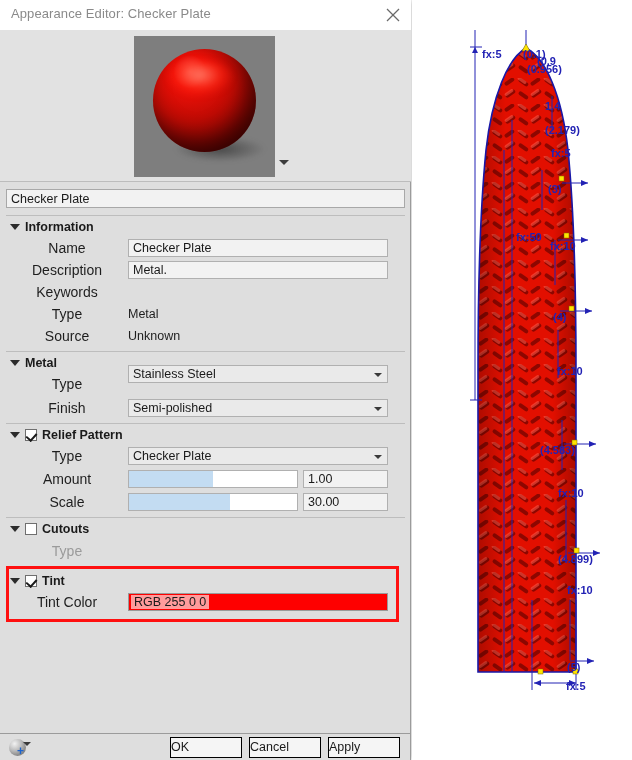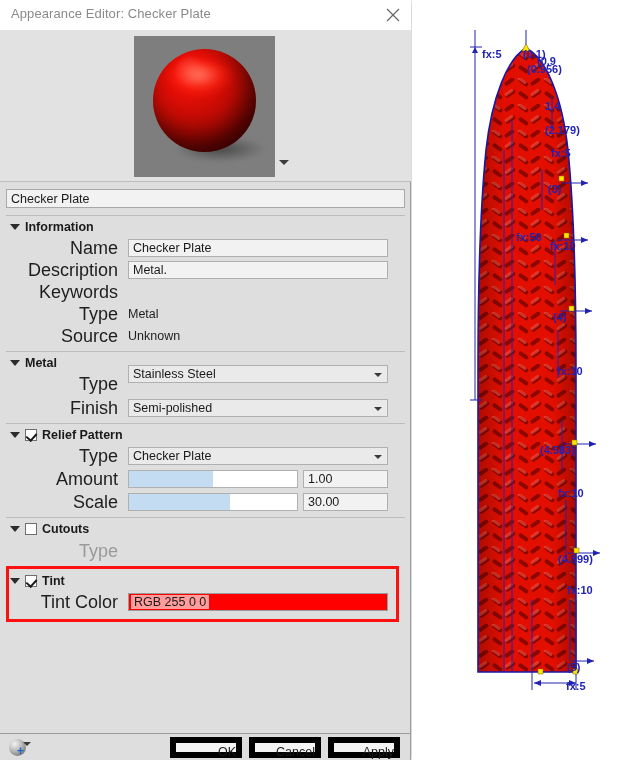--- a/index.html
+++ b/index.html
@@ -99,22 +99,22 @@
   }
   .chk.on:after {
     content:""; position:absolute; left:2px; top:1px; width:5px; height:8px;
     border: solid #1a1a1a; border-width: 0 2px 2px 0; transform: rotate(42deg);
   }
   .divider {
     position: absolute; left: 6px; width: 399px; height: 1px; background: #bdbdbd;
   }
 
   .lbl {
-    position: absolute; font-size: 18px; color: #1e1e1e;
-    text-align: right; width: 118px; left: 0; height: 16px; line-height: 16px;
+    position: absolute; font-size: 14px; color: #1e1e1e;
+    text-align: center; width: 118px; left: 8px; height: 16px; line-height: 16px;
   }
   .lbl.dim { color: #9a9a9a; }
   .val-static {
     position: absolute; left: 128px; font-size: 12.5px; color: #1e1e1e;
     height: 16px; line-height: 16px;
   }
   .input {
     position: absolute; left: 128px; width: 260px; height: 18px;
     background: #f2f2f2; border: 1px solid #b0b0b0; box-sizing: border-box;
     font-size: 12.5px; color: #1a1a1a; padding: 0 4px; line-height: 16px;
@@ -168,22 +168,22 @@
     position:absolute; left:0; top:0; width:17px;height:17px;border-radius:50%;
     background: radial-gradient(circle at 33% 28%, #f2f2f2 0%, #bdbdbd 40%, #7e7e7e 78%, #5c5c5c 100%);
   }
   .asset-plus { position:absolute; left:8px; top:8px; font-size:12px; color:#1b63cf; font-weight:bold; line-height:9px;}
   .asset-caret {
     position:absolute; left:23px; top:8px; width:0;height:0;
     border-left:4px solid transparent;border-right:4px solid transparent;border-top:4px solid #3a3a3a;
   }
   .btn {
     position:absolute; top: 3px; height: 21px; width: 72px;
-    background: #f5f5f5; border: 6px solid #000000; box-sizing:border-box;
-    font-size: 12.5px; color:#1a1a1a; text-align:right; line-height:19px;
+    background: #f5f5f5; border: 1px solid #000000; box-sizing:border-box;
+    font-size: 12.5px; color:#1a1a1a; text-align:left; line-height:19px;
   }
 
   
   .cad { position: absolute; left: 412px; top: 0; width: 220px; height: 760px; background:#fff; }
   .cad svg { display:block; }
   .cad-lbl {
     position:absolute; color:#2222b4; font-size:11px; font-weight:bold;
     font-family:"Liberation Sans", sans-serif; white-space:nowrap;
   }
 </style>

